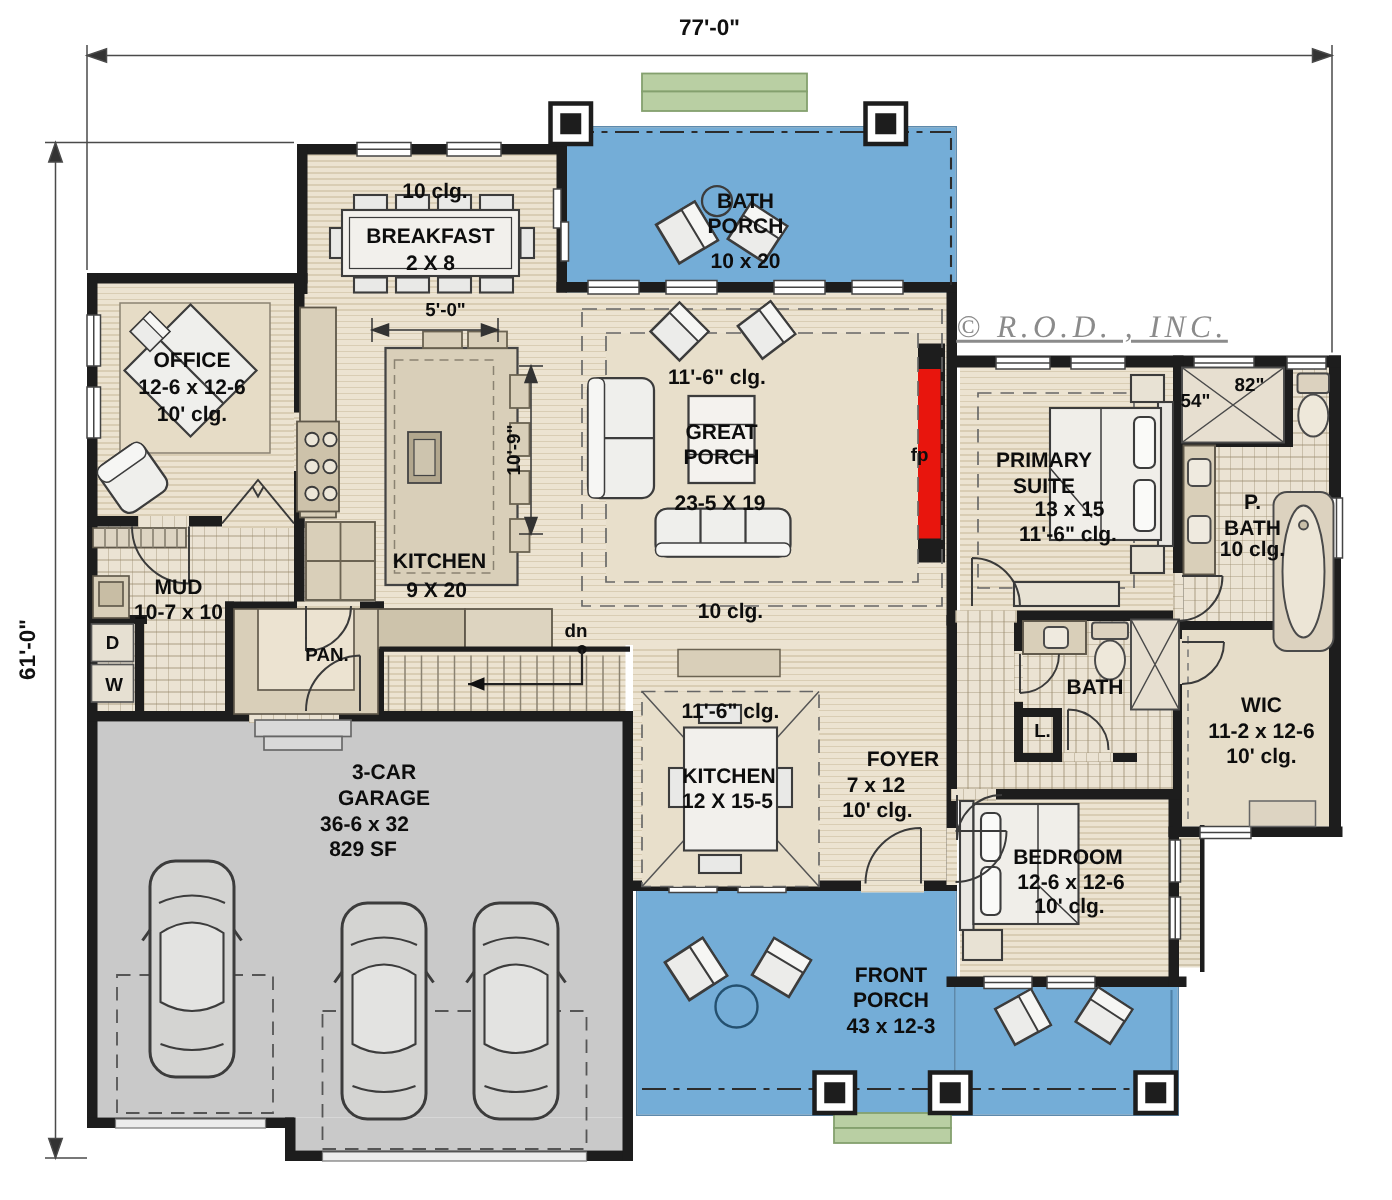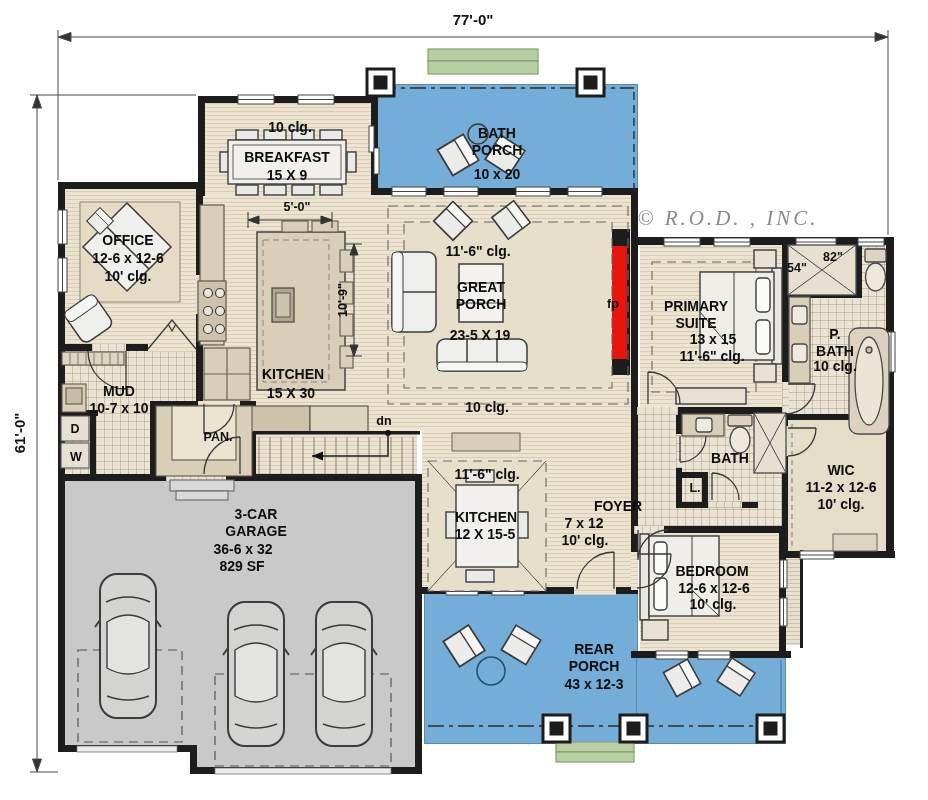--- a/index.html
+++ b/index.html
@@ -16,21 +16,21 @@
   .deck{background:repeating-linear-gradient(180deg,#e8e0ce 0 3px,#cfc4ab 3px 4px);}
   .w{position:absolute;background:#1d1d1d;}
   .p{position:absolute;}
   svg.over{position:absolute;left:0;top:0;pointer-events:none;}
   .lbl{position:absolute;transform:translate(-50%,-50%);font-weight:700;font-size:14px;
        line-height:1.18;color:#0d0d0d;text-align:center;white-space:pre-line;}
   .sm{font-size:12.5px;}
   .dim{position:absolute;transform:translate(-50%,-50%);font-weight:600;font-size:15px;color:#111;}
   .rot{transform:translate(-50%,-50%) rotate(-90deg);}
   .copyright{position:absolute;transform:translate(-50%,-50%);font-family:"Liberation Serif",serif;
-       font-style:italic;font-size:21px;letter-spacing:3px;color:#8b8b8b;white-space:nowrap;}
+       font-style:italic;font-size:21px;letter-spacing:3px;color:#8b8b8b;white-space:nowrap;text-decoration:underline;}
 </style>
 </head>
 <body>
 
 <div id="plan">
 
   <i class="f blue" style="left:378px;top:85px;width:259px;height:110px"></i>
   <i class="f blue" style="left:425px;top:593px;width:212px;height:150px"></i>
   <i class="f blue" style="left:637px;top:657px;width:148px;height:86px"></i>
   <i class="f wood" style="left:203px;top:100px;width:170px;height:96px"></i>
@@ -406,55 +406,55 @@
       <path d="M788,428 H816 M816,428 A28,28 0 0 1 788,456"></path>
     </g>
   </svg>
 
   <div class="dim" style="left:473px;top:19px">77'-0"</div>
   <div class="dim rot" style="left:19px;top:433px">61'-0"</div>
   <div class="copyright" style="left:728px;top:218px">© R.O.D. , INC.</div>
 
   <div class="lbl" style="left:290px;top:127px">10 clg.</div>
   <div class="lbl" style="left:287px;top:157px">BREAKFAST</div>
-  <div class="lbl" style="left:287px;top:175px">15 X 9</div>
+  <div class="lbl" style="left:287px;top:175px">2 X 8</div>
 
   <div class="lbl" style="left:497px;top:142px">BATH
 PORCH</div>
   <div class="lbl" style="left:497px;top:174px">10 x 20</div>
 
   <div class="lbl" style="left:128px;top:240px">OFFICE</div>
   <div class="lbl" style="left:128px;top:258px">12-6 x 12-6</div>
   <div class="lbl" style="left:128px;top:276px">10' clg.</div>
 
   <div class="lbl sm" style="left:297px;top:207px">5'-0"</div>
   <div class="lbl sm rot" style="left:343px;top:300px">10'-9"</div>
 
   <div class="lbl" style="left:478px;top:251px">11'-6" clg.</div>
   <div class="lbl" style="left:481px;top:296px">GREAT
 PORCH</div>
   <div class="lbl" style="left:480px;top:335px">23-5 X 19</div>
 
   <div class="lbl" style="left:293px;top:374px">KITCHEN</div>
-  <div class="lbl" style="left:291px;top:393px">15 X 30</div>
+  <div class="lbl" style="left:291px;top:393px">9 X 20</div>
 
   <div class="lbl" style="left:119px;top:391px">MUD</div>
   <div class="lbl" style="left:119px;top:408px">10-7 x 10</div>
 
   <div class="lbl sm" style="left:218px;top:437px">PAN.</div>
   <div class="lbl sm" style="left:384px;top:421px">dn</div>
   <div class="lbl sm" style="left:75px;top:429px">D</div>
   <div class="lbl sm" style="left:76px;top:457px">W</div>
   <div class="lbl" style="left:487px;top:407px">10 clg.</div>
 
   <div class="lbl" style="left:487px;top:474px">11'-6" clg.</div>
   <div class="lbl" style="left:486px;top:517px">KITCHEN</div>
   <div class="lbl" style="left:485px;top:534px">12 X 15-5</div>
 
-  <div class="lbl" style="left:618px;top:506px">FOYER</div>
+  <div class="lbl" style="left:602px;top:506px">FOYER</div>
   <div class="lbl" style="left:584px;top:523px">7 x 12</div>
   <div class="lbl" style="left:585px;top:540px">10' clg.</div>
 
   <div class="lbl" style="left:256px;top:523px">3-CAR
 GARAGE</div>
   <div class="lbl" style="left:243px;top:549px">36-6 x 32</div>
   <div class="lbl" style="left:242px;top:566px">829 SF</div>
 
   <div class="lbl" style="left:696px;top:315px">PRIMARY
 SUITE</div>
@@ -474,17 +474,17 @@
   <div class="lbl" style="left:841px;top:470px">WIC</div>
   <div class="lbl" style="left:841px;top:487px">11-2 x 12-6</div>
   <div class="lbl" style="left:841px;top:504px">10' clg.</div>
 
   <div class="lbl" style="left:712px;top:571px">BEDROOM</div>
   <div class="lbl" style="left:714px;top:588px">12-6 x 12-6</div>
   <div class="lbl" style="left:713px;top:604px">10' clg.</div>
 
   <div class="lbl sm" style="left:613px;top:304px">fp</div>
 
-  <div class="lbl" style="left:594px;top:658px">REAR
+  <div class="lbl" style="left:594px;top:658px">FRONT
 PORCH</div>
   <div class="lbl" style="left:594px;top:684px">43 x 12-3</div>
 
 </div>
 
 </body></html>

